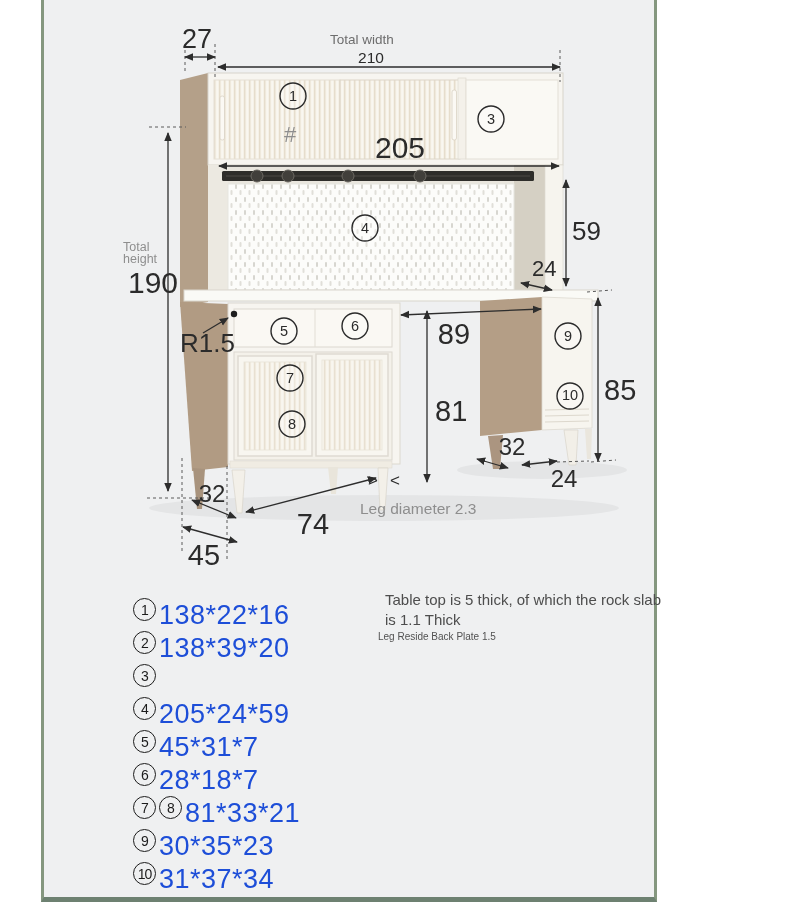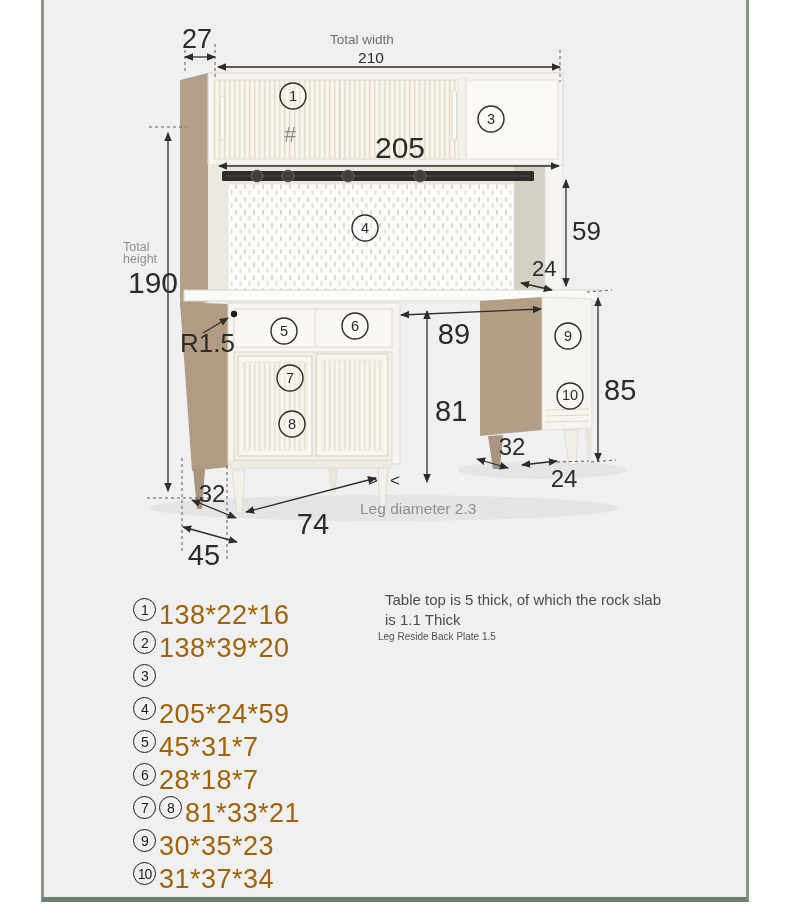--- a/index.html
+++ b/index.html
@@ -1,36 +1,36 @@
 <!DOCTYPE html>
 <html><head>
 <meta charset="utf-8">
 <style>
   html,body { margin:0; padding:0; }
   .page { position:relative; width:790px; height:907px; background:#ffffff;
           font-family:"Liberation Sans", sans-serif; overflow:hidden; }
-  .panel { position:absolute; left:41px; top:0; width:708px; height:902px;
+  .panel { position:absolute; left:41px; top:0; width:616px; height:902px;
            box-sizing:border-box; background:#eff0f1;
            border-left:3px solid #85977f; border-right:3px solid #85977f;
            border-bottom:5px solid #6d8171; }
   svg.drawing { position:absolute; left:0; top:0; }
   svg text { fill:#2b2b2b; font-family:"Liberation Sans", sans-serif; }
   svg text.gray { fill:#8e8e8e; }
   svg text.mid  { fill:#6d6d6d; }
   .dimline { stroke:#2d2d2d; stroke-width:1.3; fill:none; }
   .dash { stroke:#5a5a5a; stroke-width:1; fill:none; stroke-dasharray:3,3; }
   .callout circle { fill:rgba(255,255,255,0.25); stroke:#2b2b2b; stroke-width:1.4; }
   .callout text { font-size:14.5px; }
   .specs { position:absolute; left:89px; top:593px; }
   .spec-row { display:flex; align-items:center; height:33px; }
   .circ { width:23px; height:23px; border:1.8px solid #1c1c1c; border-radius:50%;
           display:inline-flex; align-items:center; justify-content:center;
           font-size:14px; color:#1c1c1c; margin-right:3px; flex:0 0 auto;
           box-sizing:border-box; letter-spacing:-1px; }
-  .spec-dims { font-size:27px; color:#a16207; letter-spacing:0.5px; white-space:nowrap;margin-top:12px; }
+  .spec-dims { font-size:27px; color:#1d4ed8; letter-spacing:0.5px; white-space:nowrap;margin-top:12px; }
   .note-1 { position:absolute; left:341px; top:590px; width:282px;
             font-size:15px; line-height:1.32; color:#4d4d4d; }
   .note-2 { position:absolute; left:334px; top:631px; font-size:10px; color:#515151; }
 </style>
 </head>
 <body>
 
 <div class="page">
   <div class="panel">
 

